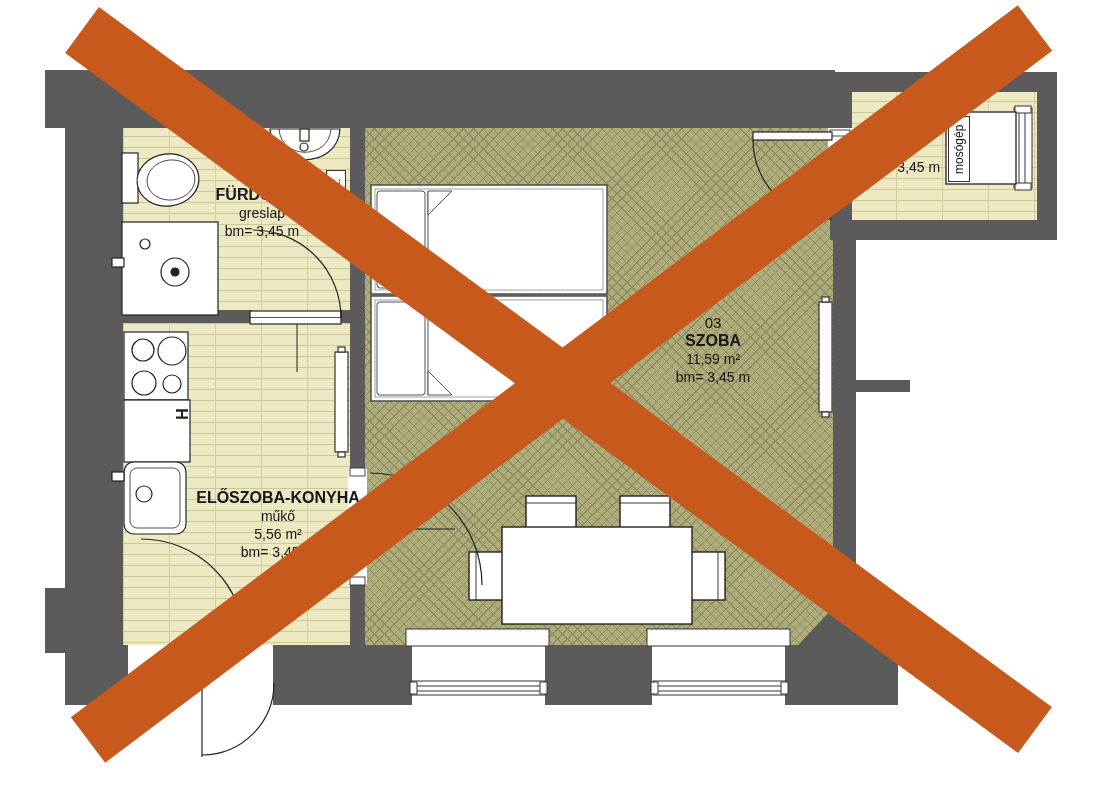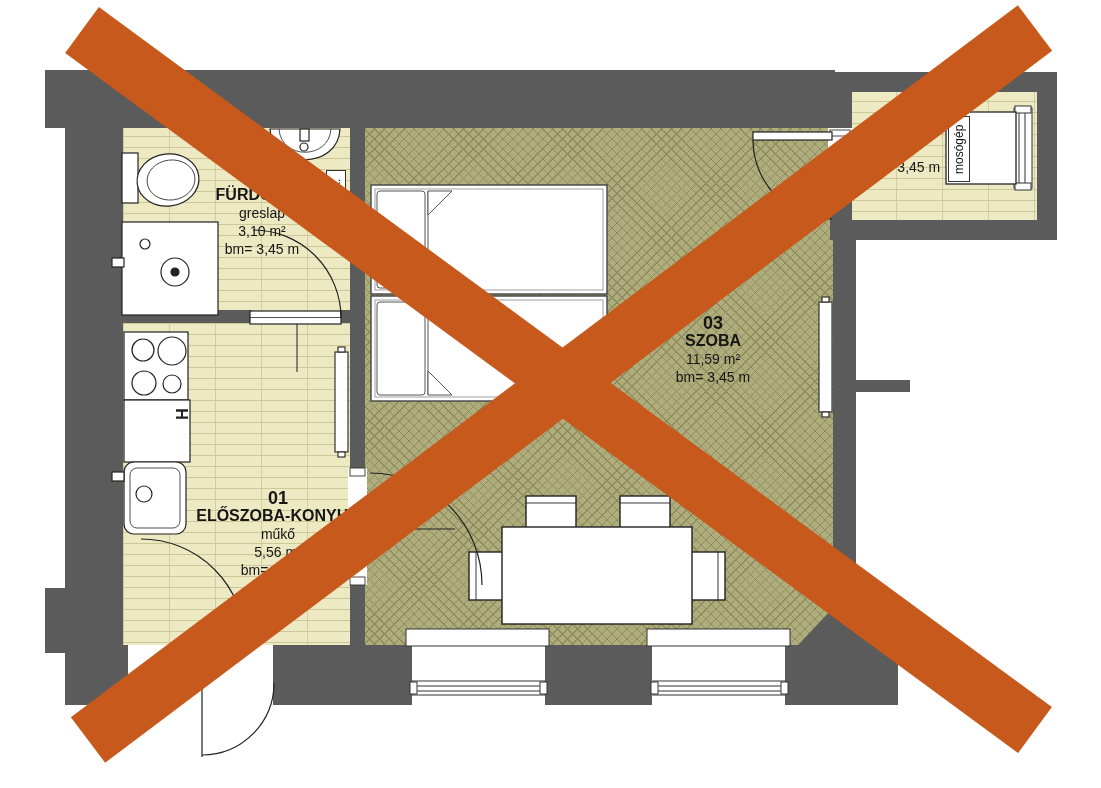--- a/index.html
+++ b/index.html
@@ -9,21 +9,21 @@
   .floor-tile{position:absolute;background-color:var(--tile);
     background-image:
       repeating-linear-gradient(180deg, var(--tile_line) 0 1px, transparent 1px 11px),
       repeating-linear-gradient(90deg, rgba(160,155,100,.35) 0 1px, transparent 1px 46px);}
   .floor-parquet{position:absolute;background-color:var(--parquet);
     background-image:
       repeating-linear-gradient(45deg, var(--parquet_line) 0 1px, transparent 1px 7px),
       repeating-linear-gradient(135deg, var(--parquet_line) 0 1px, transparent 1px 7px);}
   svg.layer{position:absolute;left:0;top:0;}
   .room-label{position:absolute;text-align:center;color:#161616;line-height:18px;z-index:40;}
-  .rnum{font-weight:bold;font-size:18px;}
+  .rnum{font-weight:normal;font-size:15px;}
   .rname{font-weight:bold;font-size:16px;}
   .rline{font-size:14px;}
   .vlabel{position:absolute;display:flex;align-items:center;justify-content:center;
     writing-mode:vertical-rl;transform:rotate(180deg);font-size:11.5px;color:#111;
     background:#fff;border:1px solid #333;overflow:hidden;z-index:35;}
   .cross-layer{z-index:60;}
   .furn-layer{z-index:30;}
 </style>
 </head>
 <body>
@@ -171,26 +171,24 @@
       <span>törölk.</span>
     </div>
   <div class="vlabel" style="left:948px;top:116px;width:20px;height:64px;font-size:12px;">
       <span>mosógép</span>
     </div>
 
   <div class="room-label" style="left:162px;top:168px;width:200px;">
     <div class="rnum">02</div>
     <div class="rname">FÜRDŐ+WC</div>
     <div class="rline">greslap</div>
-    <div class="rline">3,10 m²</div>
     <div class="rline">bm= 3,45 m</div>
   </div>
 
   <div class="room-label" style="left:173px;top:489px;width:210px;">
-    <div class="rnum">01</div>
     <div class="rname">ELŐSZOBA-KONYHA</div>
     <div class="rline">műkő</div>
     <div class="rline">5,56 m²</div>
     <div class="rline">bm= 3,45 m</div>
   </div>
 
   <div class="room-label" style="left:613px;top:314px;width:200px;">
     <div class="rnum">03</div>
     <div class="rname">SZOBA</div>
     <div class="rline">11,59 m²</div>

